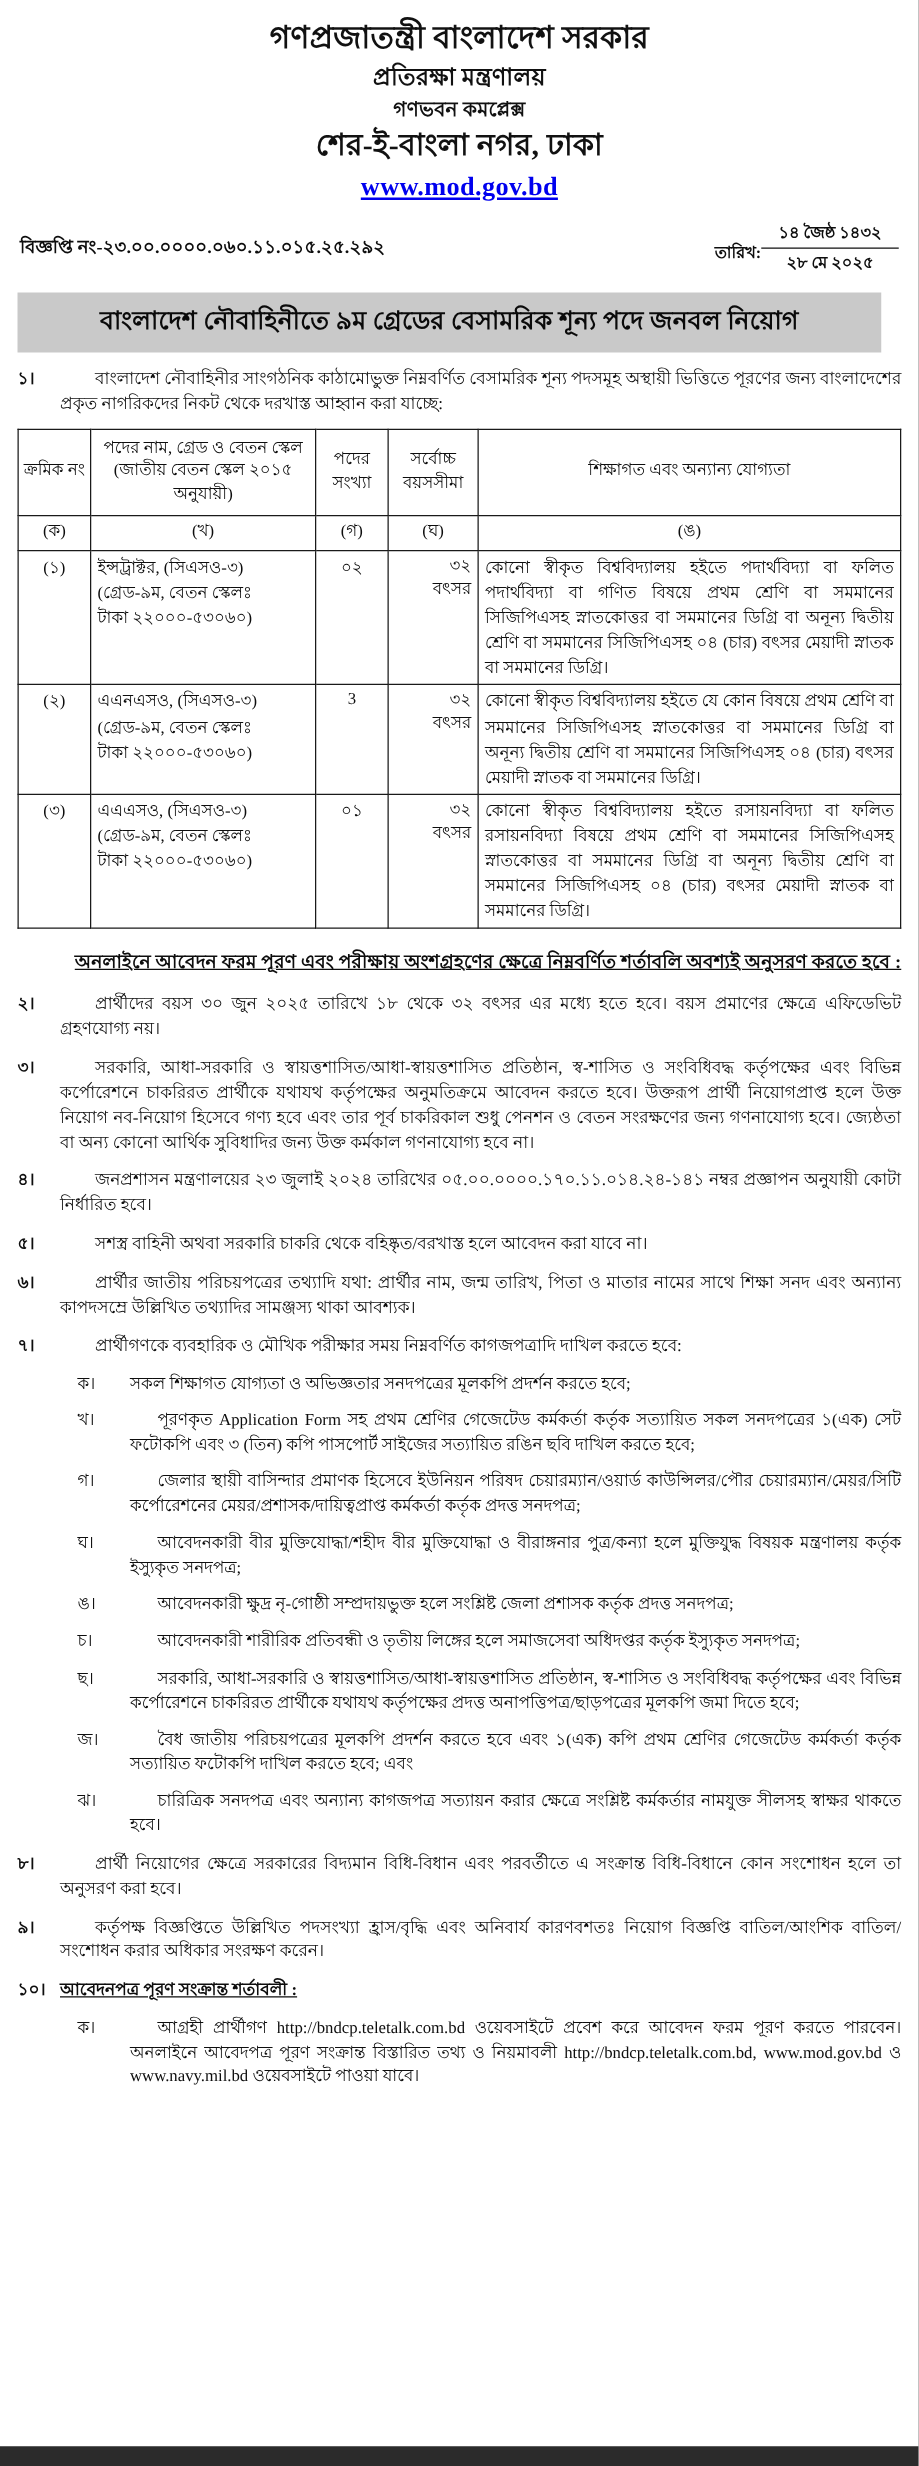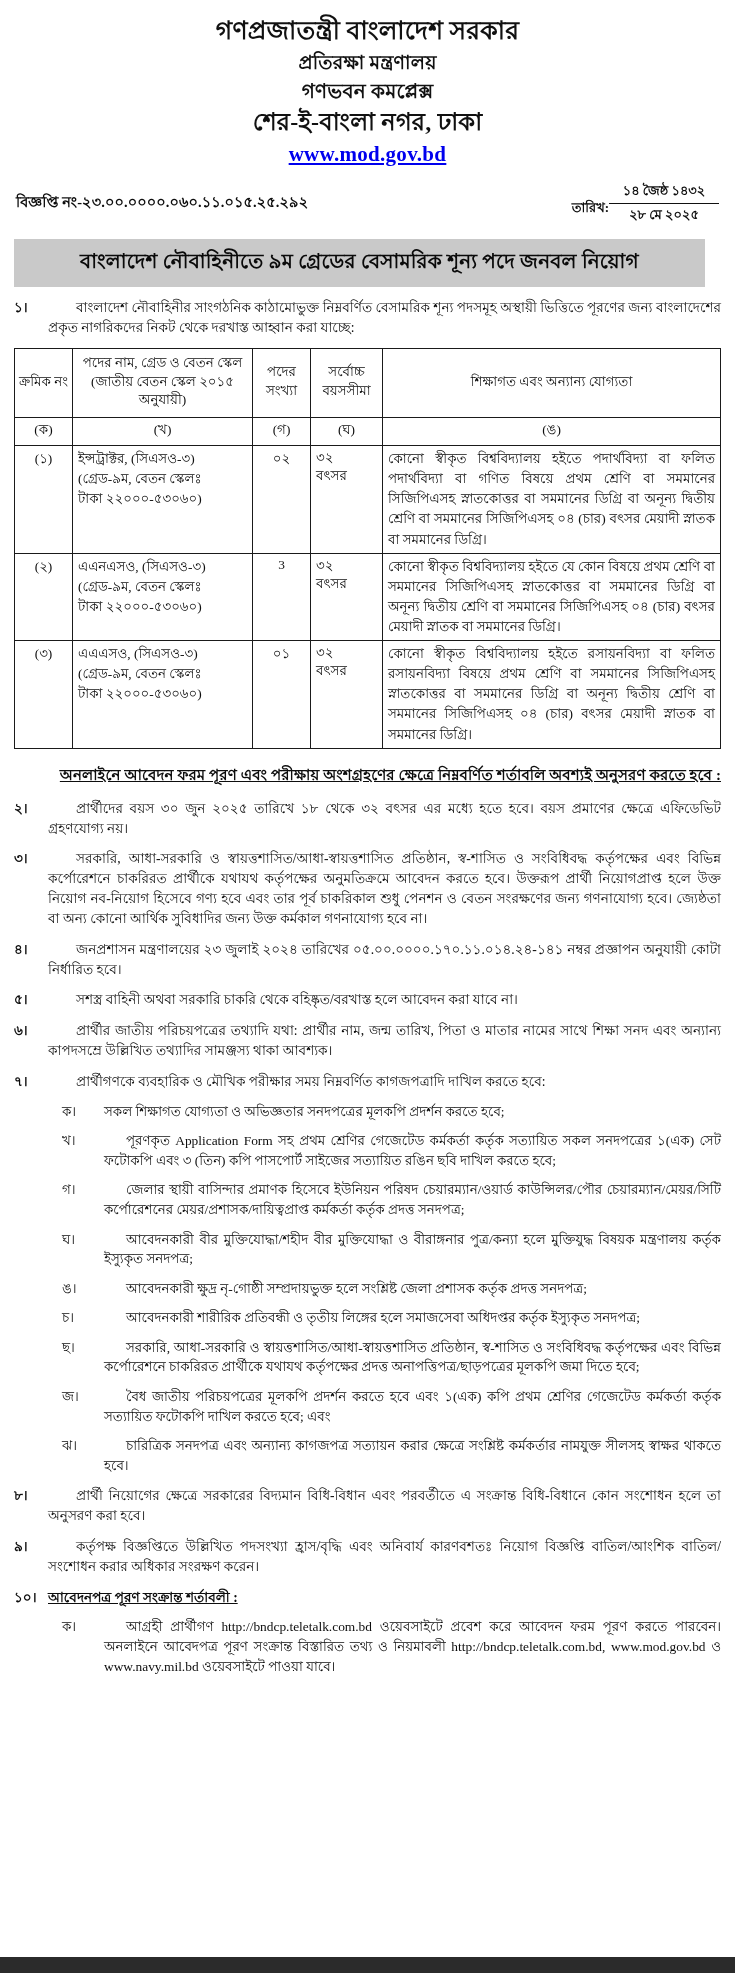--- a/index.html
+++ b/index.html
@@ -36,21 +36,21 @@
     padding-top: 6px;
   }
   .lh-line {
     font-weight: bold;
     letter-spacing: .2px;
     line-height: 1.32;
     color: #111;
   }
   .lh-1 { font-size: 25px; margin-bottom: 3px; }
   .lh-2 { font-size: 19px; margin-bottom: 3px; }
-  .lh-3 { font-size: 20px; margin-bottom: 3px; }
+  .lh-3 { font-size: 16px; margin-bottom: 3px; }
   .lh-4 { font-size: 24px; margin-bottom: 2px; }
   .lh-url {
     font-size: 21px;
     font-weight: bold;
     text-decoration: underline;
     display: inline-block;
     margin-top: 1px;
     letter-spacing: .3px;
   }
 
@@ -178,21 +178,21 @@
   .col-age  { width: 72px; }
   .col-qual { width: auto; }
 
   tr.letters td {
     text-align: center;
     padding: 2px 4px 3px 4px;
   }
   td.c-sl { text-align: center; vertical-align: top; padding-top: 6px; }
   td.c-post { line-height: 1.5; padding-top: 6px; }
   td.c-num { text-align: center; vertical-align: middle; }
-  td.c-age { text-align: left; vertical-align: middle; line-height: 1.35; }
+  td.c-age { text-align: right; vertical-align: middle; line-height: 1.35; }
   td.c-qual {
     text-align: justify;
     text-justify: inter-word;
     line-height: 1.5;
     padding: 5px 6px 5px 7px;
   }
   tr.total td { padding: 3px 6px; }
   td.t-label { text-align: right; font-weight: normal; }
   td.t-value { text-align: center; }
   td.t-blank { }

